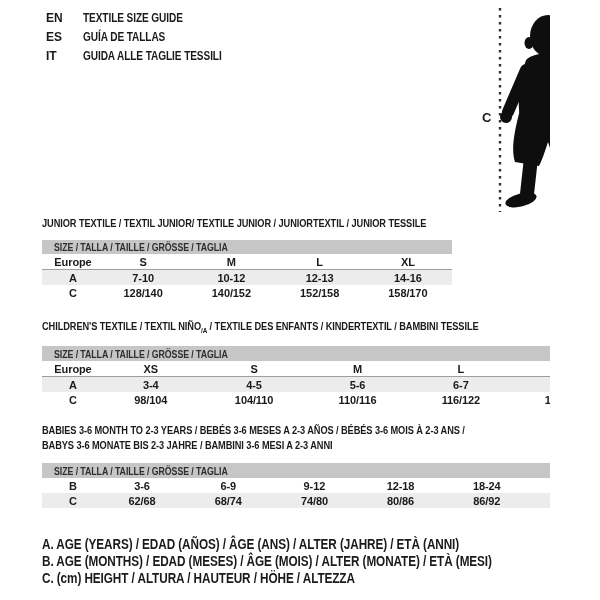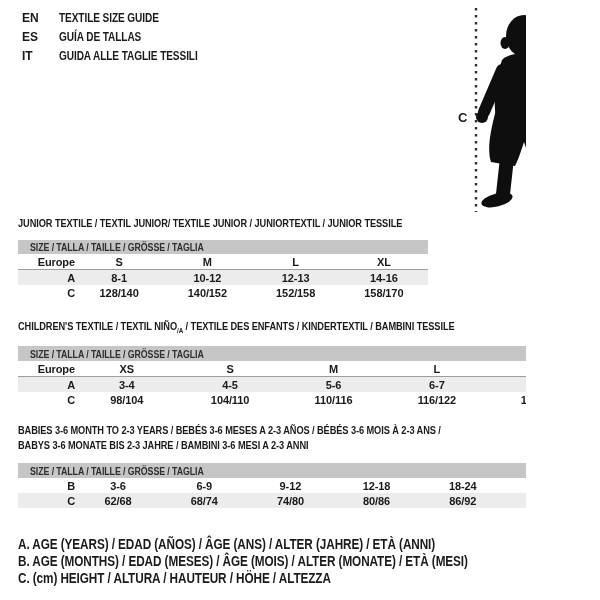--- a/index.html
+++ b/index.html
@@ -1,19 +1,20 @@
 <!DOCTYPE html>
 <html><head>
 <meta charset="utf-8">
 <style>
   html,body { margin:0; padding:0; background:#ffffff; }
   .page {
     position:relative; width:526px; height:600px; background:#ffffff;
     font-family:"Liberation Sans", sans-serif; color:#1a1a1a; overflow:hidden;
     letter-spacing:-0.1px;
+    margin-left:24px;
   }
   .cond { display:inline-block; transform:scaleX(0.84); transform-origin:0 50%; white-space:nowrap; }
 
   
   .lang { position:absolute; left:22px; top:8px; }
   .lang-row { display:flex; height:19px; align-items:center; font-size:12px; font-weight:700; }
   .lang-code { width:37px; flex:none; }
 
   
   .figure-svg { position:absolute; left:450px; top:0; width:150px; height:215px; }
@@ -28,21 +29,21 @@
   .bar {
     background:#c6c6c6; display:flex; align-items:center; padding-left:12px;
     font-size:10.5px; font-weight:700; color:#2e2e2e; box-sizing:border-box;
   }
   .t1 .bar { height:14px; } .t2 .bar, .t3 .bar { height:15px; }
   .trow { display:grid; height:15px; align-items:center; font-size:11px; font-weight:700; }
   .t1 .trow { grid-template-columns:57px repeat(4, 1fr); }
   .t2 .trow { grid-template-columns:57px repeat(5, 1fr); }
   .t3 .trow { grid-template-columns:57px repeat(6, 1fr); }
   .trow span { text-align:center; }
-  .trow span:first-child { text-align:right; padding-left:5px; }
+  .trow span:first-child { text-align:center; padding-left:5px; }
   .header-row { border-bottom:1px solid #9e9e9e; }
   .stripe { background:#ececec; }
 
   
   .legend { position:absolute; left:18px; top:536px; }
   .legend-line { height:17px; font-size:14px; font-weight:700; white-space:nowrap; }
 </style>
 </head>
 <body>
 
@@ -92,21 +93,21 @@
     </div>
     <div class="trow header-row">
       <span>Europe</span>
       <span>S</span>
       <span>M</span>
       <span>L</span>
       <span>XL</span>
     </div>
     <div class="trow stripe">
       <span>A</span>
-      <span>8-1</span>
+      <span>7-10</span>
       <span>10-12</span>
       <span>12-13</span>
       <span>14-16</span>
     </div>
     <div class="trow">
       <span>C</span>
       <span>128/140</span>
       <span>140/152</span>
       <span>152/158</span>
       <span>158/170</span>

